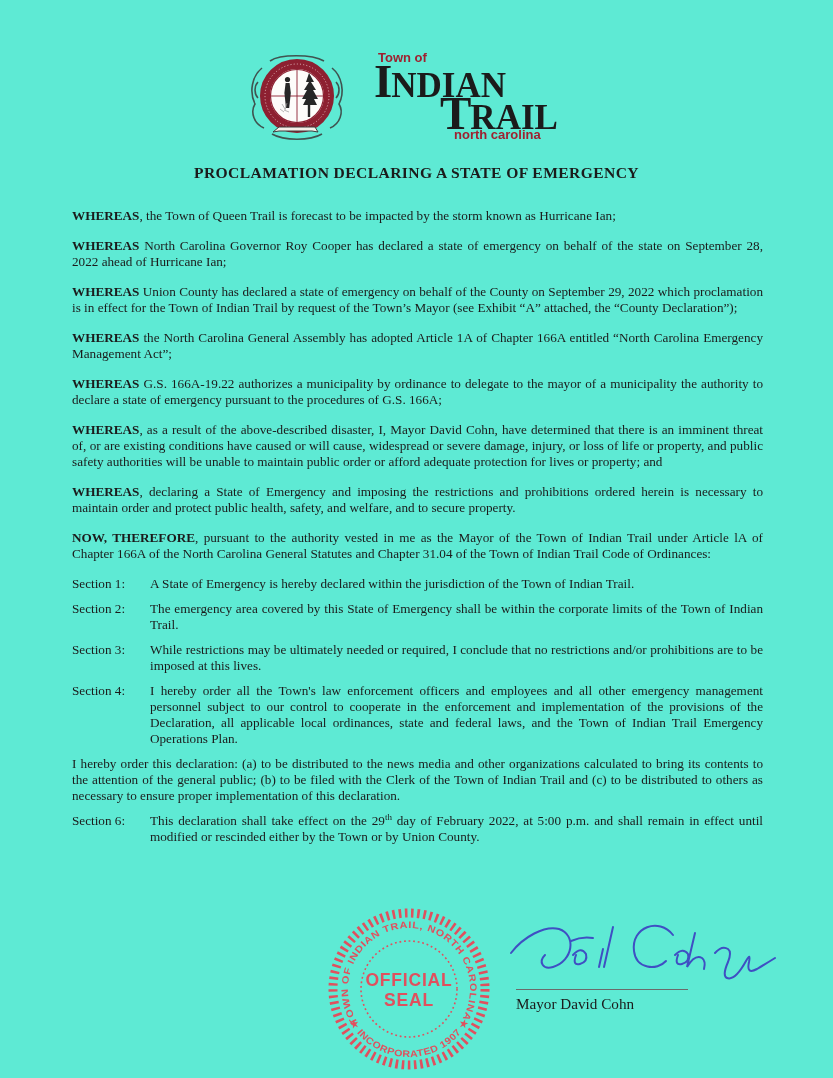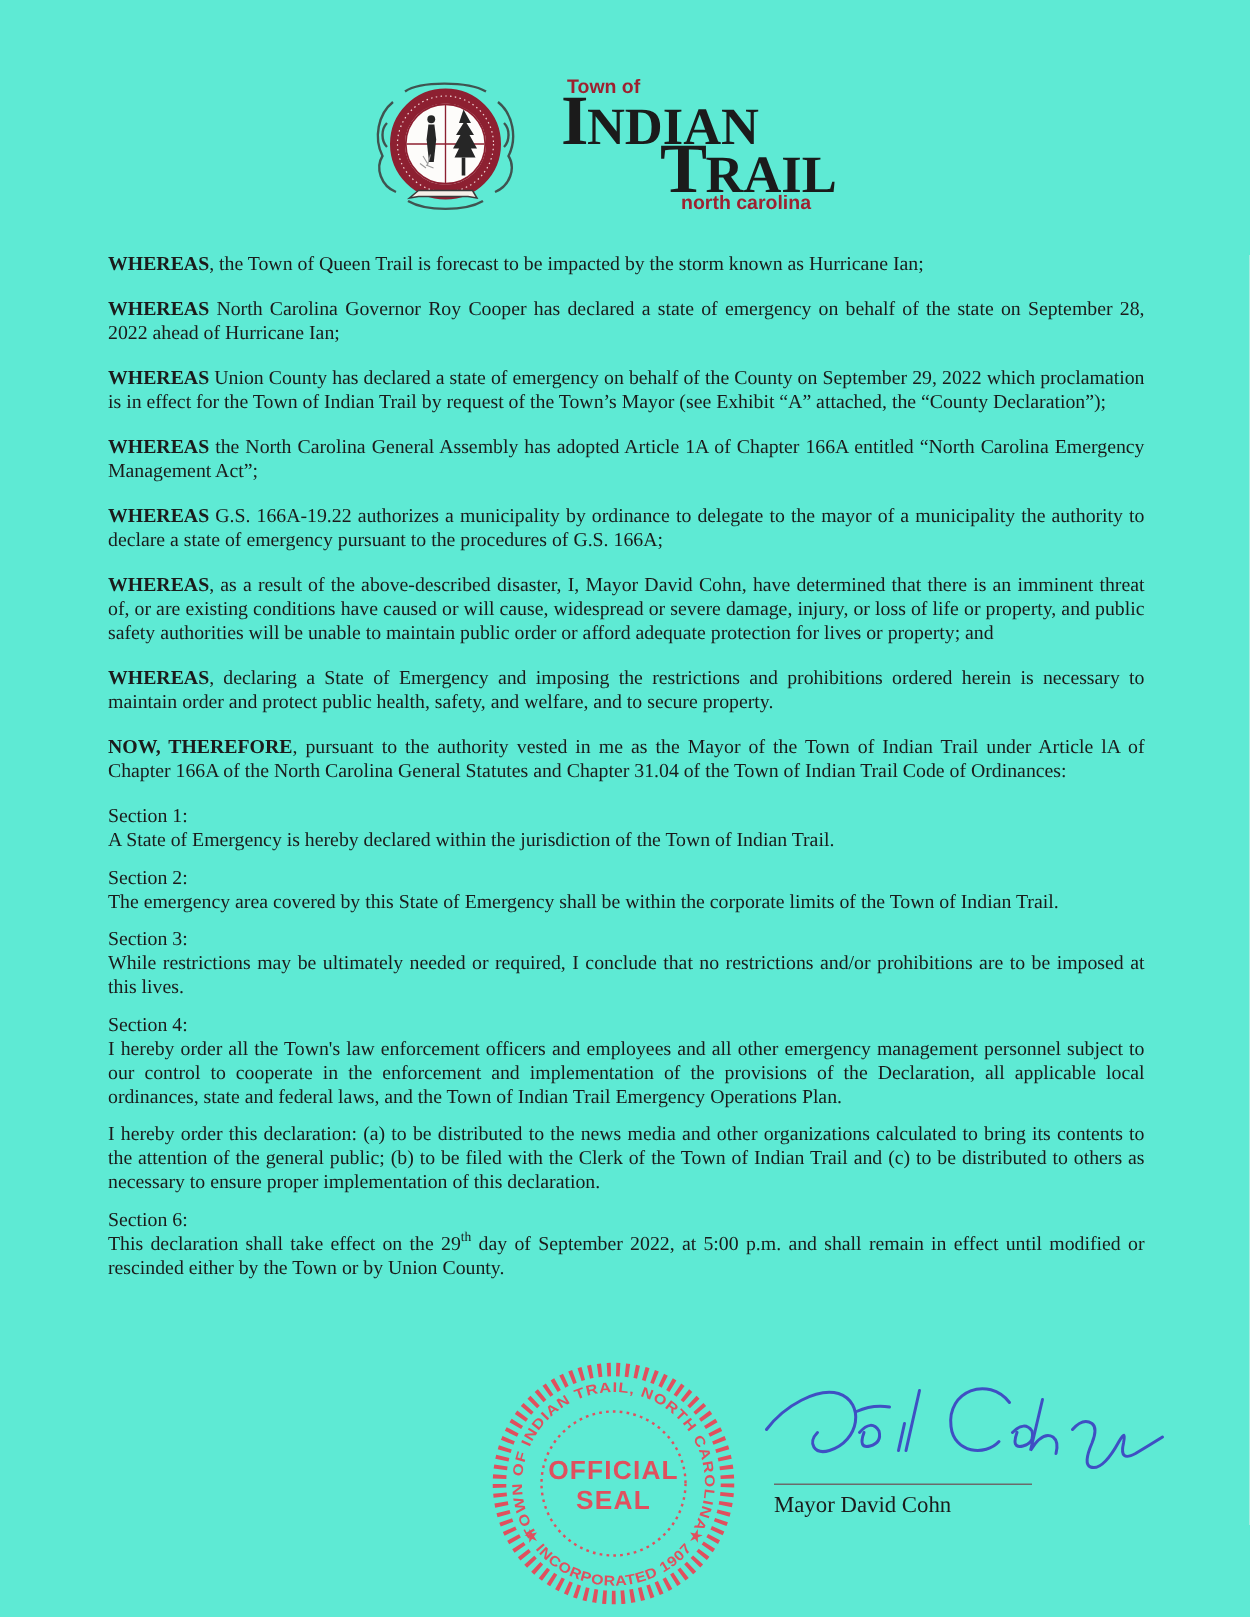--- a/index.html
+++ b/index.html
@@ -40,21 +40,21 @@
     margin-top:22px;
   }
   
   .body{
     margin:26px 70px 0 72px;
     font-size:13.2px;line-height:16px;
     text-align:justify;
   }
   .body p{margin:0 0 14px 0;}
   .sections{margin-top:0;}
-  .secRow{display:flex;margin:0 0 9px 0;flex-direction:column;}
+  .secRow{display:flex;margin:0 0 9px 0;}
   .secLabel{flex:none;width:78px;}
   .secText{flex:1;text-align:justify;}
   sup{font-size:9px;line-height:0;}
   
   .sigBlock{position:absolute;}
   .attestBlock{left:72px;top:908px;width:260px;height:120px;}
   .attestLabel{position:absolute;left:30px;top:2px;font-style:italic;font-size:15px;}
   .clerkSig{position:absolute;left:-8px;top:16px;}
   .clerkLine{position:absolute;left:28px;top:91px;width:216px;border-top:1.5px solid #6b6b6b;}
   .clerkName{position:absolute;left:22px;top:96px;font-size:15.2px;white-space:nowrap;}
@@ -103,20 +103,21 @@
       <path d="M33,75 l36,0 l3,5 -6,-1 -33,0 -6,1 z" fill="#f5efe8" stroke="#3a3a3a" stroke-width="1"></path>
     </svg>
     <div class="logoText">
       <div class="townOf">Town of</div>
       <div class="logoLine1"><span class="logoBig">I</span><span class="logoRest">NDIAN</span></div>
       <div class="logoLine2"><span class="logoBig">T</span><span class="logoRest">RAIL</span></div>
       <div class="ncSub">north carolina</div>
     </div>
   </div>
 
+  <div class="docTitle">PROCLAMATION DECLARING A STATE OF EMERGENCY</div>
 
   <div class="body">
     <p><b>WHEREAS</b><span>, the Town of Queen Trail is forecast to be impacted by the storm known as Hurricane Ian;</span></p>
     <p><b>WHEREAS</b><span> North Carolina Governor Roy Cooper has declared a state of emergency on behalf of the state on September 28, 2022 ahead of Hurricane Ian;</span></p>
     <p><b>WHEREAS</b><span> Union County has declared a state of emergency on behalf of the County on September 29, 2022 which proclamation is in effect for the Town of Indian Trail by request of the Town’s Mayor (see Exhibit “A” attached, the “County Declaration”);</span></p>
     <p><b>WHEREAS</b><span> the North Carolina General Assembly has adopted Article 1A of Chapter 166A entitled “North Carolina Emergency Management Act”;</span></p>
     <p><b>WHEREAS</b><span> G.S. 166A-19.22 authorizes a municipality by ordinance to delegate to the mayor of a municipality the authority to declare a state of emergency pursuant to the procedures of G.S. 166A;</span></p>
     <p><b>WHEREAS</b><span>, as a result of the above-described disaster, I, Mayor David Cohn, have determined that there is an imminent threat of, or are existing conditions have caused or will cause, widespread or severe damage, injury, or loss of life or property, and public safety authorities will be unable to maintain public order or afford adequate protection for lives or property; and</span></p>
     <p><b>WHEREAS</b><span>, declaring a State of Emergency and imposing the restrictions and prohibitions ordered herein is necessary to maintain order and protect public health, safety, and welfare, and to secure property.</span></p>
     <p><b>NOW, THEREFORE</b><span>, pursuant to the authority vested in me as the Mayor of the Town of Indian Trail under Article lA of Chapter 166A of the North Carolina General Statutes and Chapter 31.04 of the Town of Indian Trail Code of Ordinances:</span></p>
@@ -136,21 +137,21 @@
       </div>
       <div class="secRow">
         <div class="secLabel">Section 4:</div>
         <div class="secText">I hereby order all the Town's law enforcement officers and employees and all other emergency management personnel subject to our control to cooperate in the enforcement and implementation of the provisions of the Declaration, all applicable local ordinances, state and federal laws, and the Town of Indian Trail Emergency Operations Plan.</div>
       </div>
       <div class="secRow">
         <div class="secText">I hereby order this declaration: (a) to be distributed to the news media and other organizations calculated to bring its contents to the attention of the general public; (b) to be filed with the Clerk of the Town of Indian Trail and (c) to be distributed to others as necessary to ensure proper implementation of this declaration.</div>
       </div>
       <div class="secRow">
         <div class="secLabel">Section 6:</div>
-        <div class="secText"><span>This declaration shall take effect on the 29</span><sup>th</sup><span> day of September 2022, at 5:00 p.m. and shall remain in effect until modified or rescinded either by the Town or by Union County.</span></div>
+        <div class="secText"><span>This declaration shall take effect on the 29</span><sup>th</sup><span> day of February 2022, at 5:00 p.m. and shall remain in effect until modified or rescinded either by the Town or by Union County.</span></div>
       </div>
     </div>
   </div>
 
 
   <div class="sigBlock stampBlock">
     <svg width="172" height="172" viewBox="0 0 172 172">
       <g fill="none" stroke="#e0505e">
         <circle cx="86" cy="86" r="76" stroke-width="9" stroke-dasharray="2.6 3.6"></circle>
         <circle cx="86" cy="86" r="48" stroke-width="1.6" stroke-dasharray="1.8 2.8"></circle>

